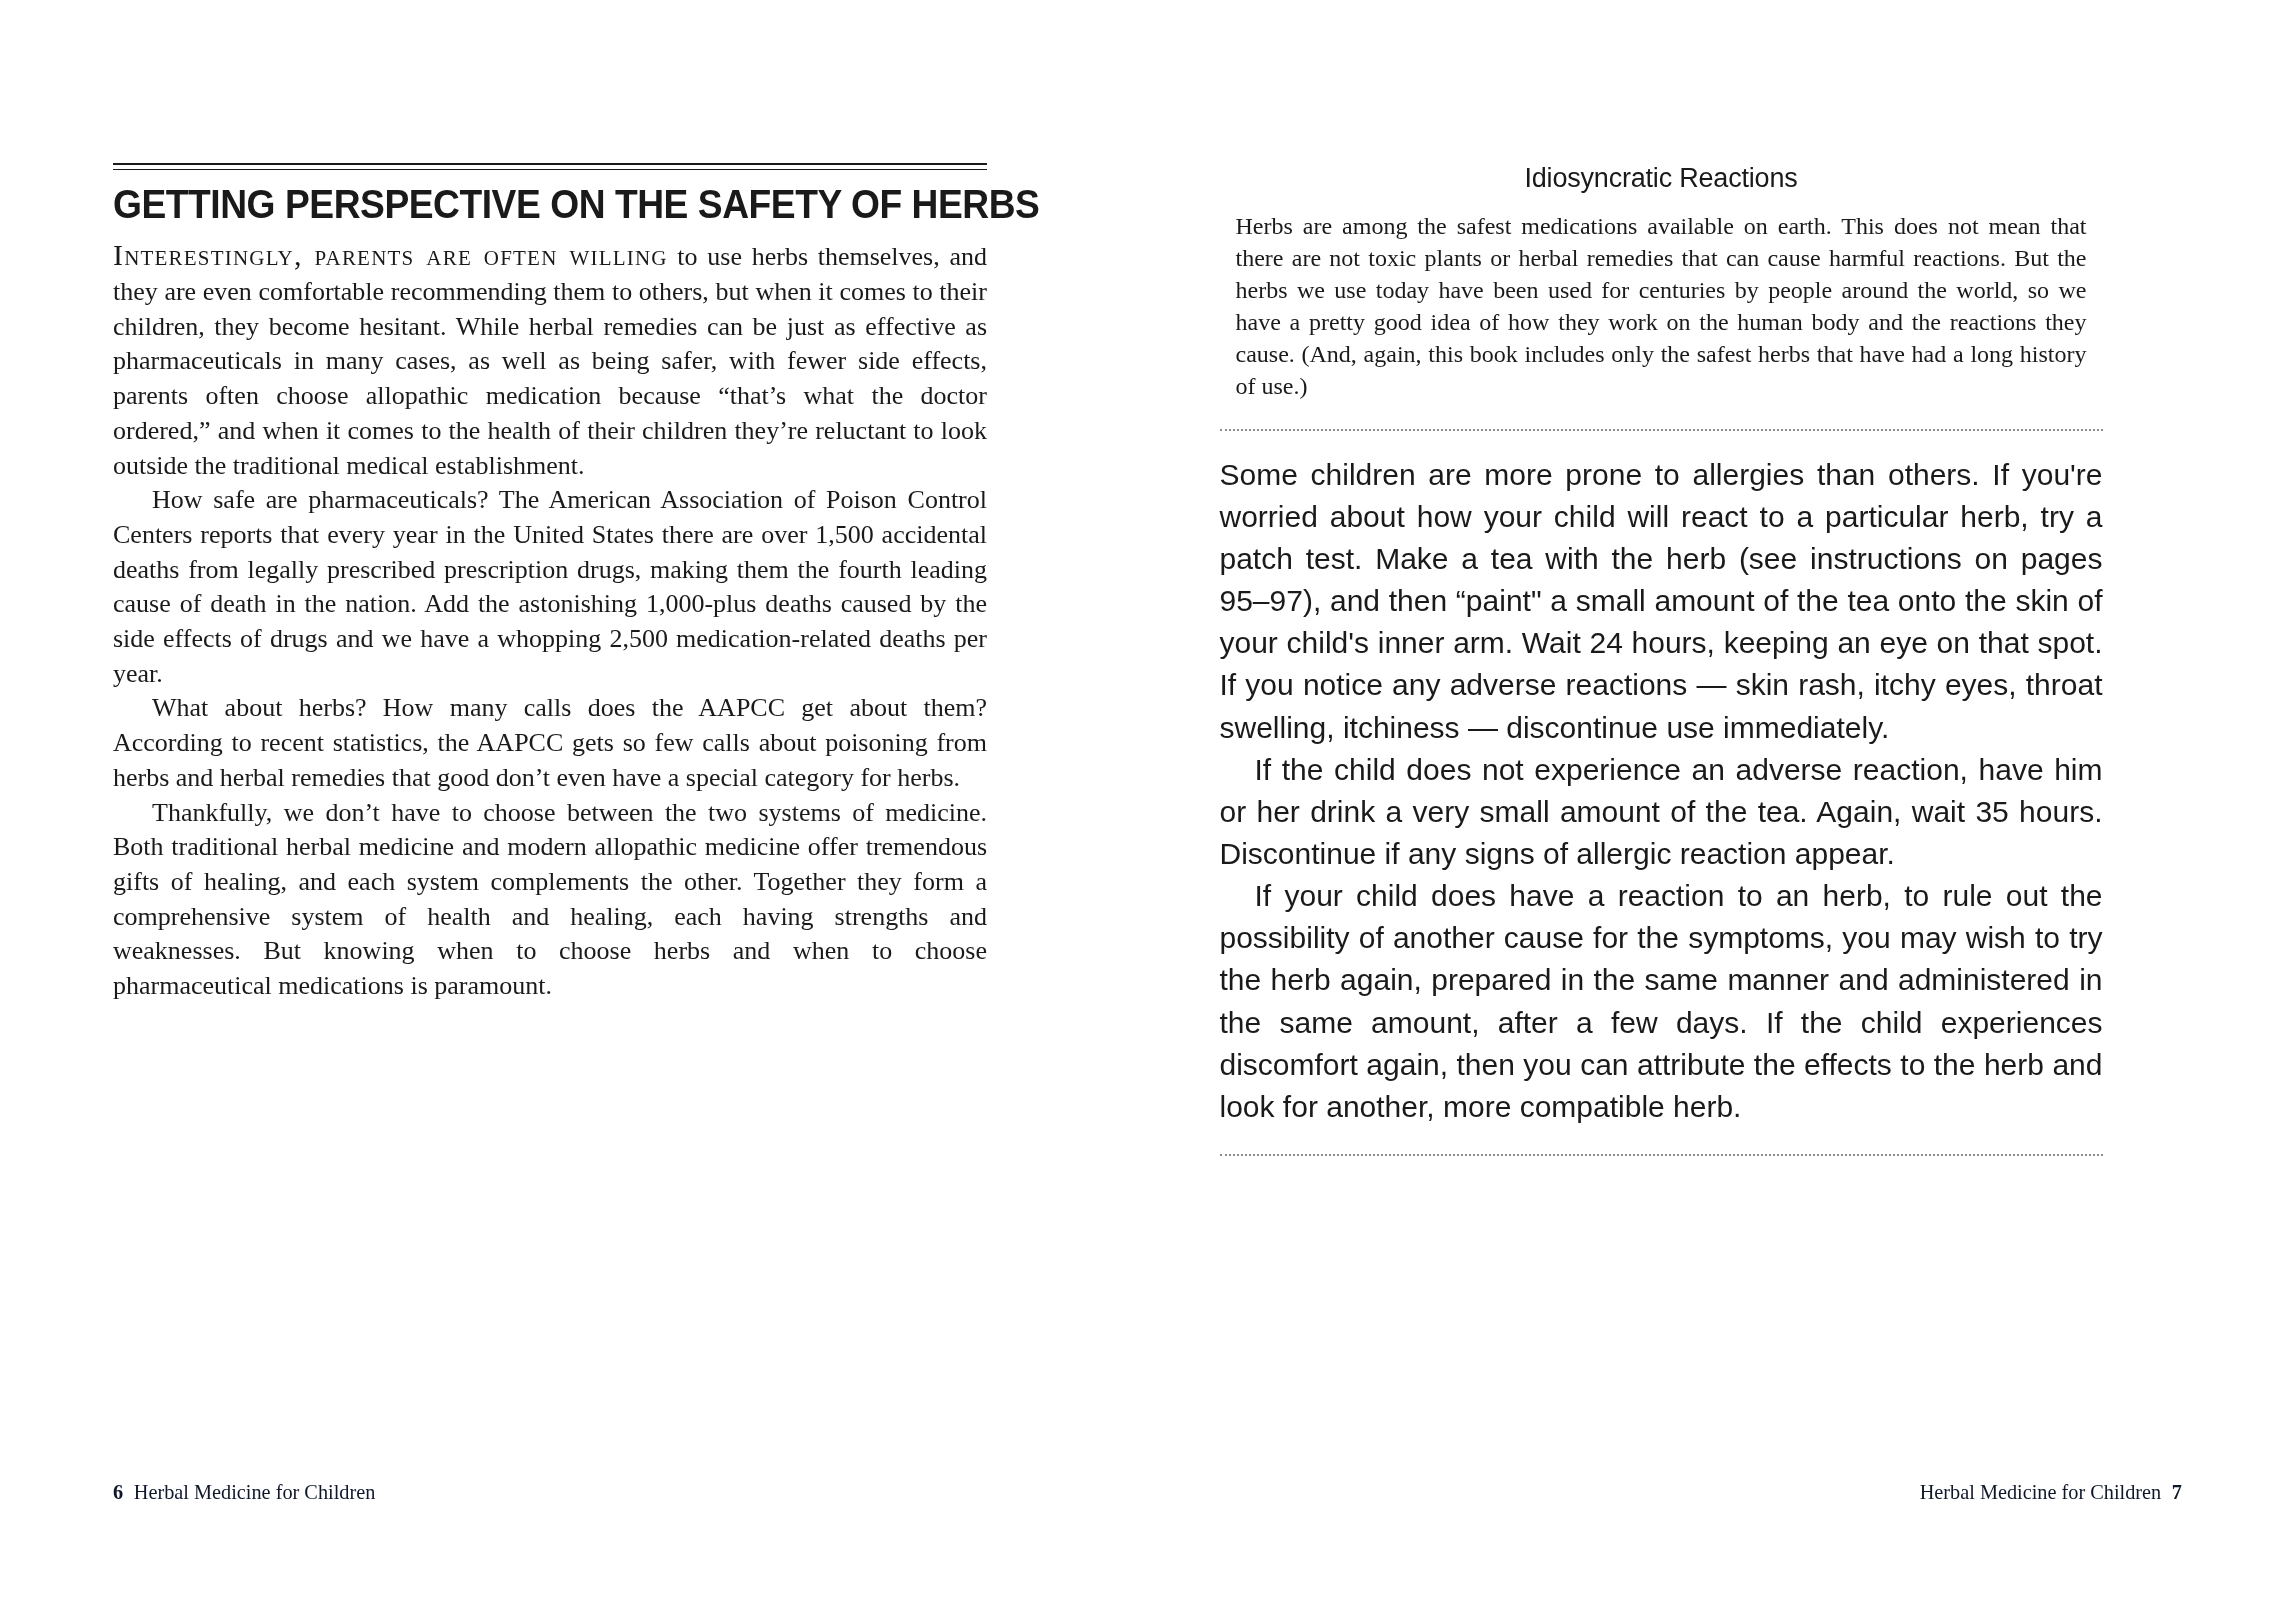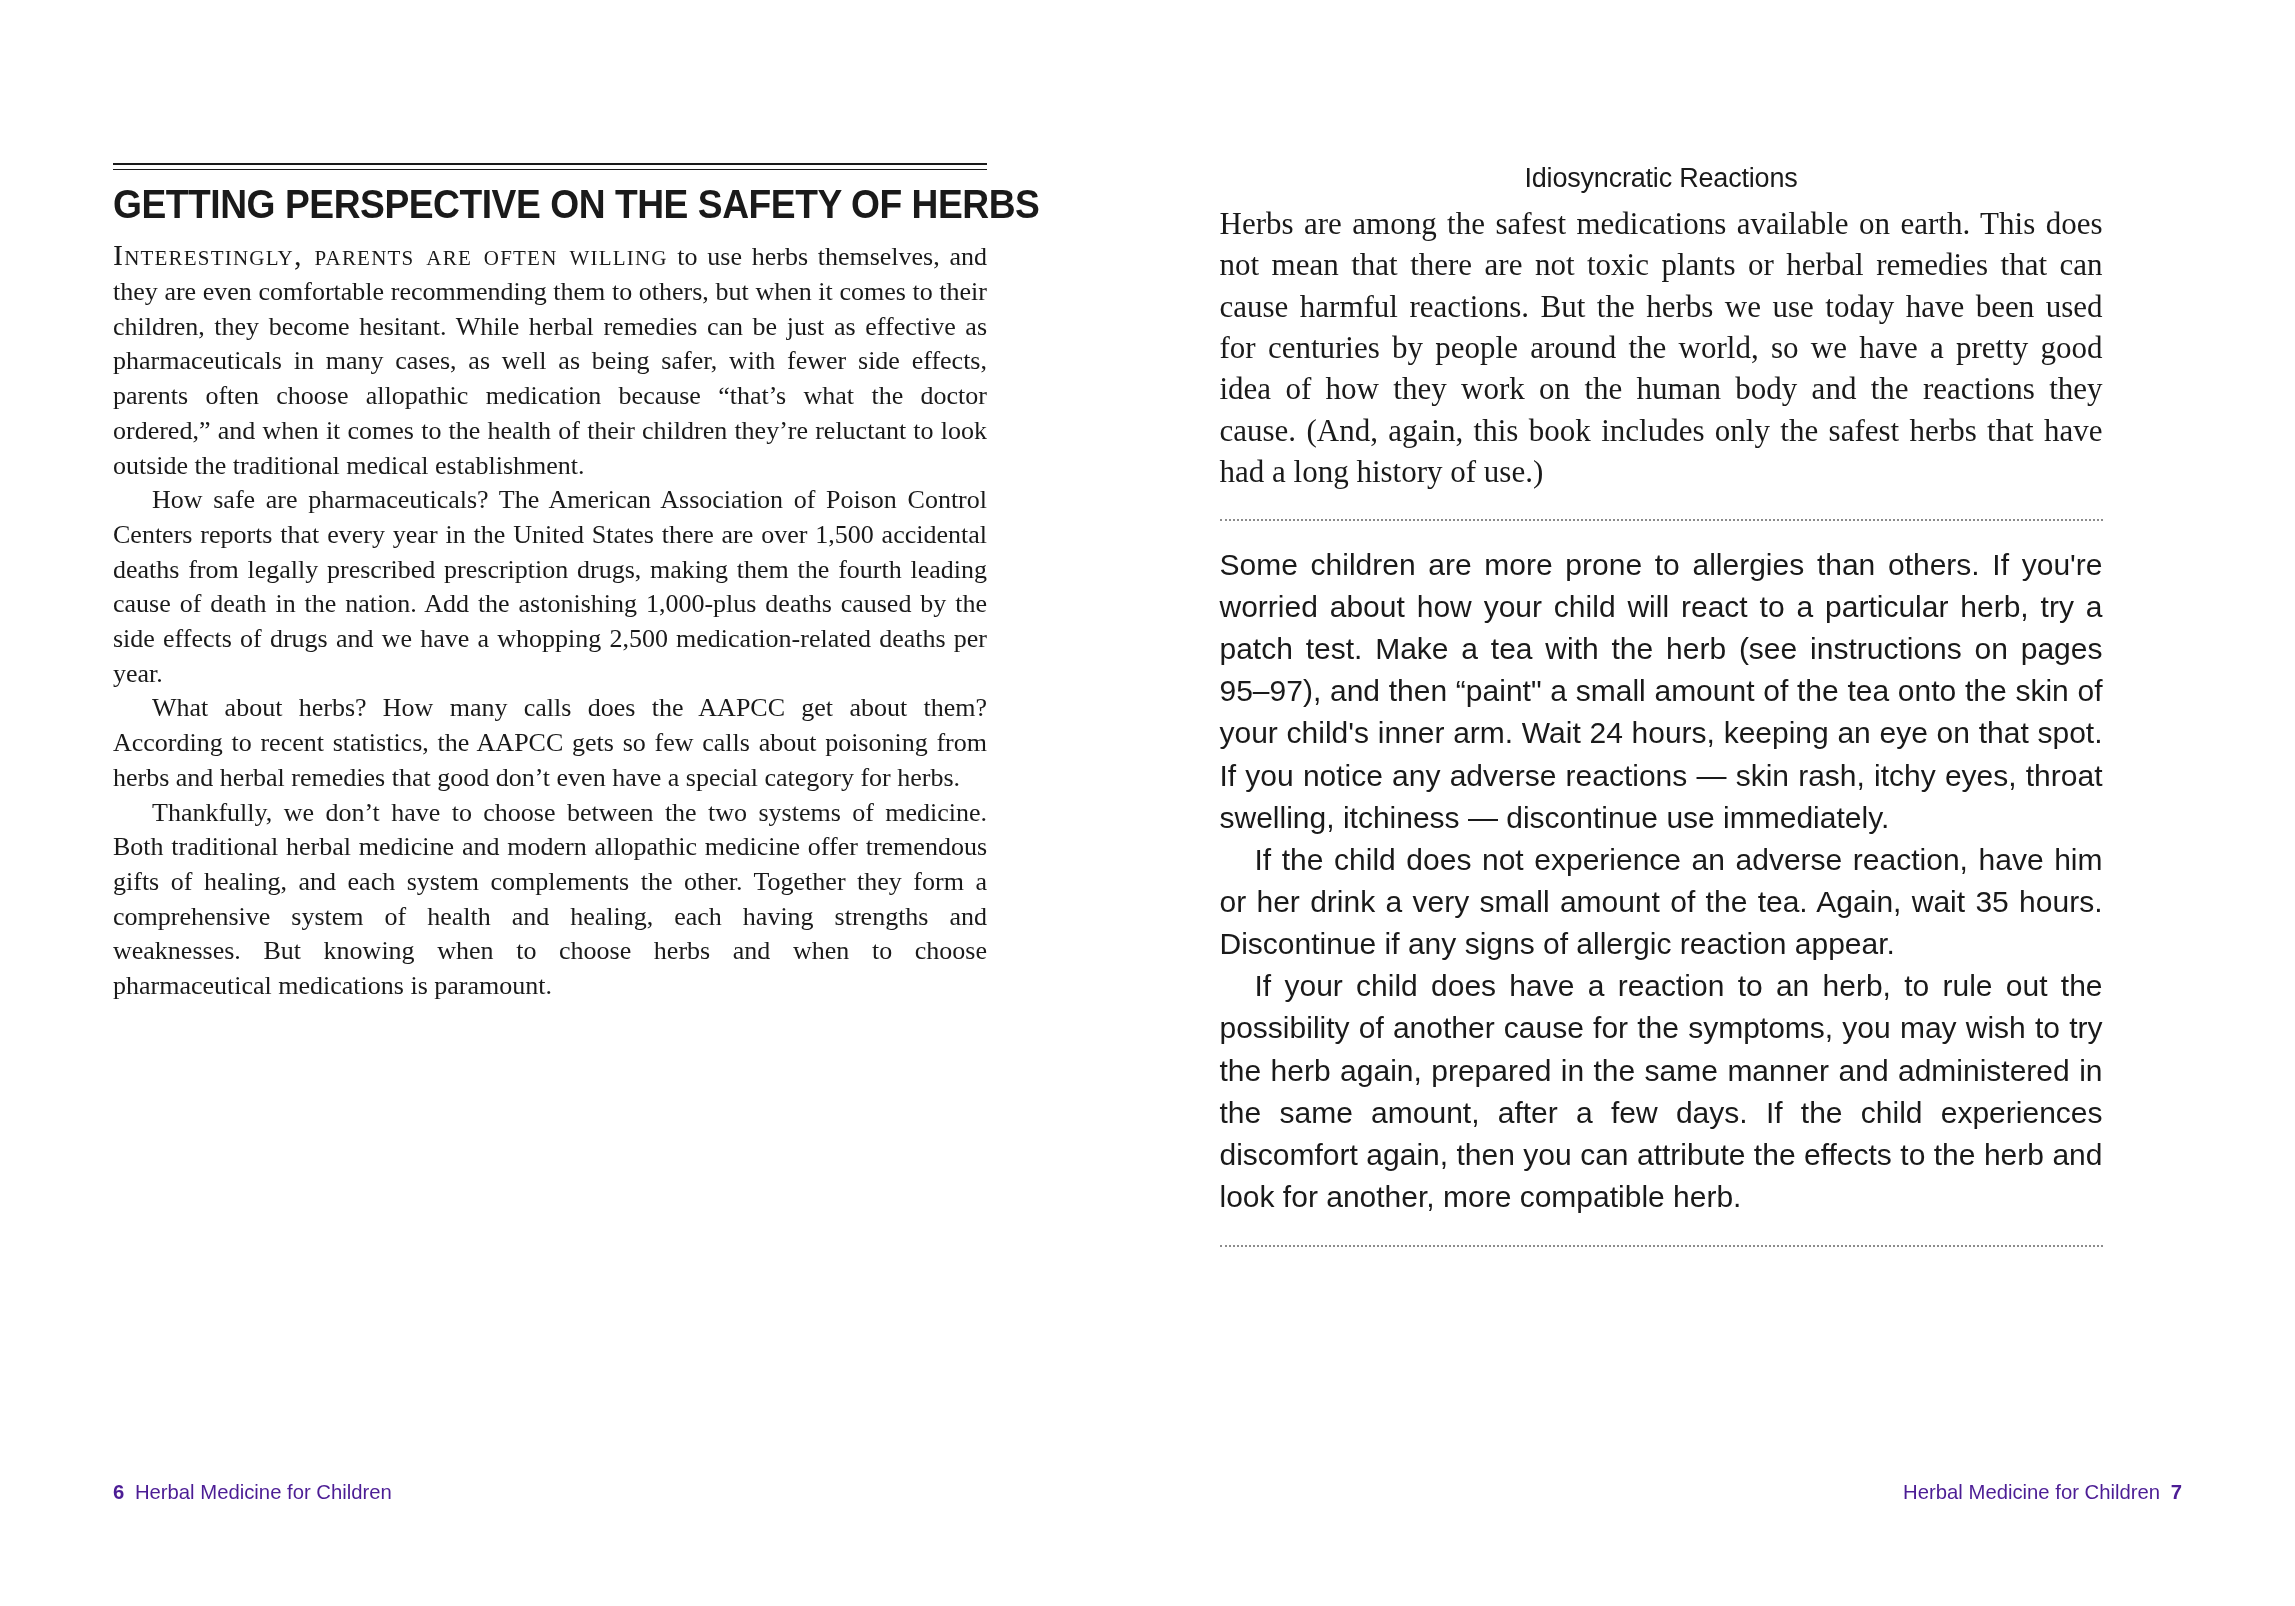--- a/index.html
+++ b/index.html
@@ -98,23 +98,23 @@
     font-family: "Liberation Serif", serif;
     font-style: italic;
     font-weight: normal;
     font-size: 34px;
     text-align: center;
     margin: 0 0 8.8px 0;
   }
 
   p.body-serif {
     font-family: "Liberation Serif", serif;
-    font-size: 31px;
+    font-size: 24px;
     line-height: 1.335;
-    margin: 0;
+    margin: 16px;
     text-align: justify;
   }
 
   p.body-sans {
     font-family: "Liberation Sans", sans-serif;
     font-size: 30px;
     line-height: 1.405;
     margin: 0;
     text-align: justify;
   }
@@ -128,24 +128,24 @@
     margin: 26.5px 0 23px 0;
   }
   .dotted-rule.bottom {
     margin: 26.5px 0 0 0;
   }
 
   
   .folio {
     position: absolute;
     bottom: 103px;
-    font-family: Liberation Sans, sans-serif;
+    font-family: Liberation Serif, serif;
     font-size: 20.3px;
     font-weight: normal;
-    color: #4c1d95;
+    color: #0f172a;
     white-space: nowrap;
   }
   .folio-left {
     left: 113px;
   }
   .folio-right {
     right: 113px;
     text-align: right;
   }
   .folio .num {

